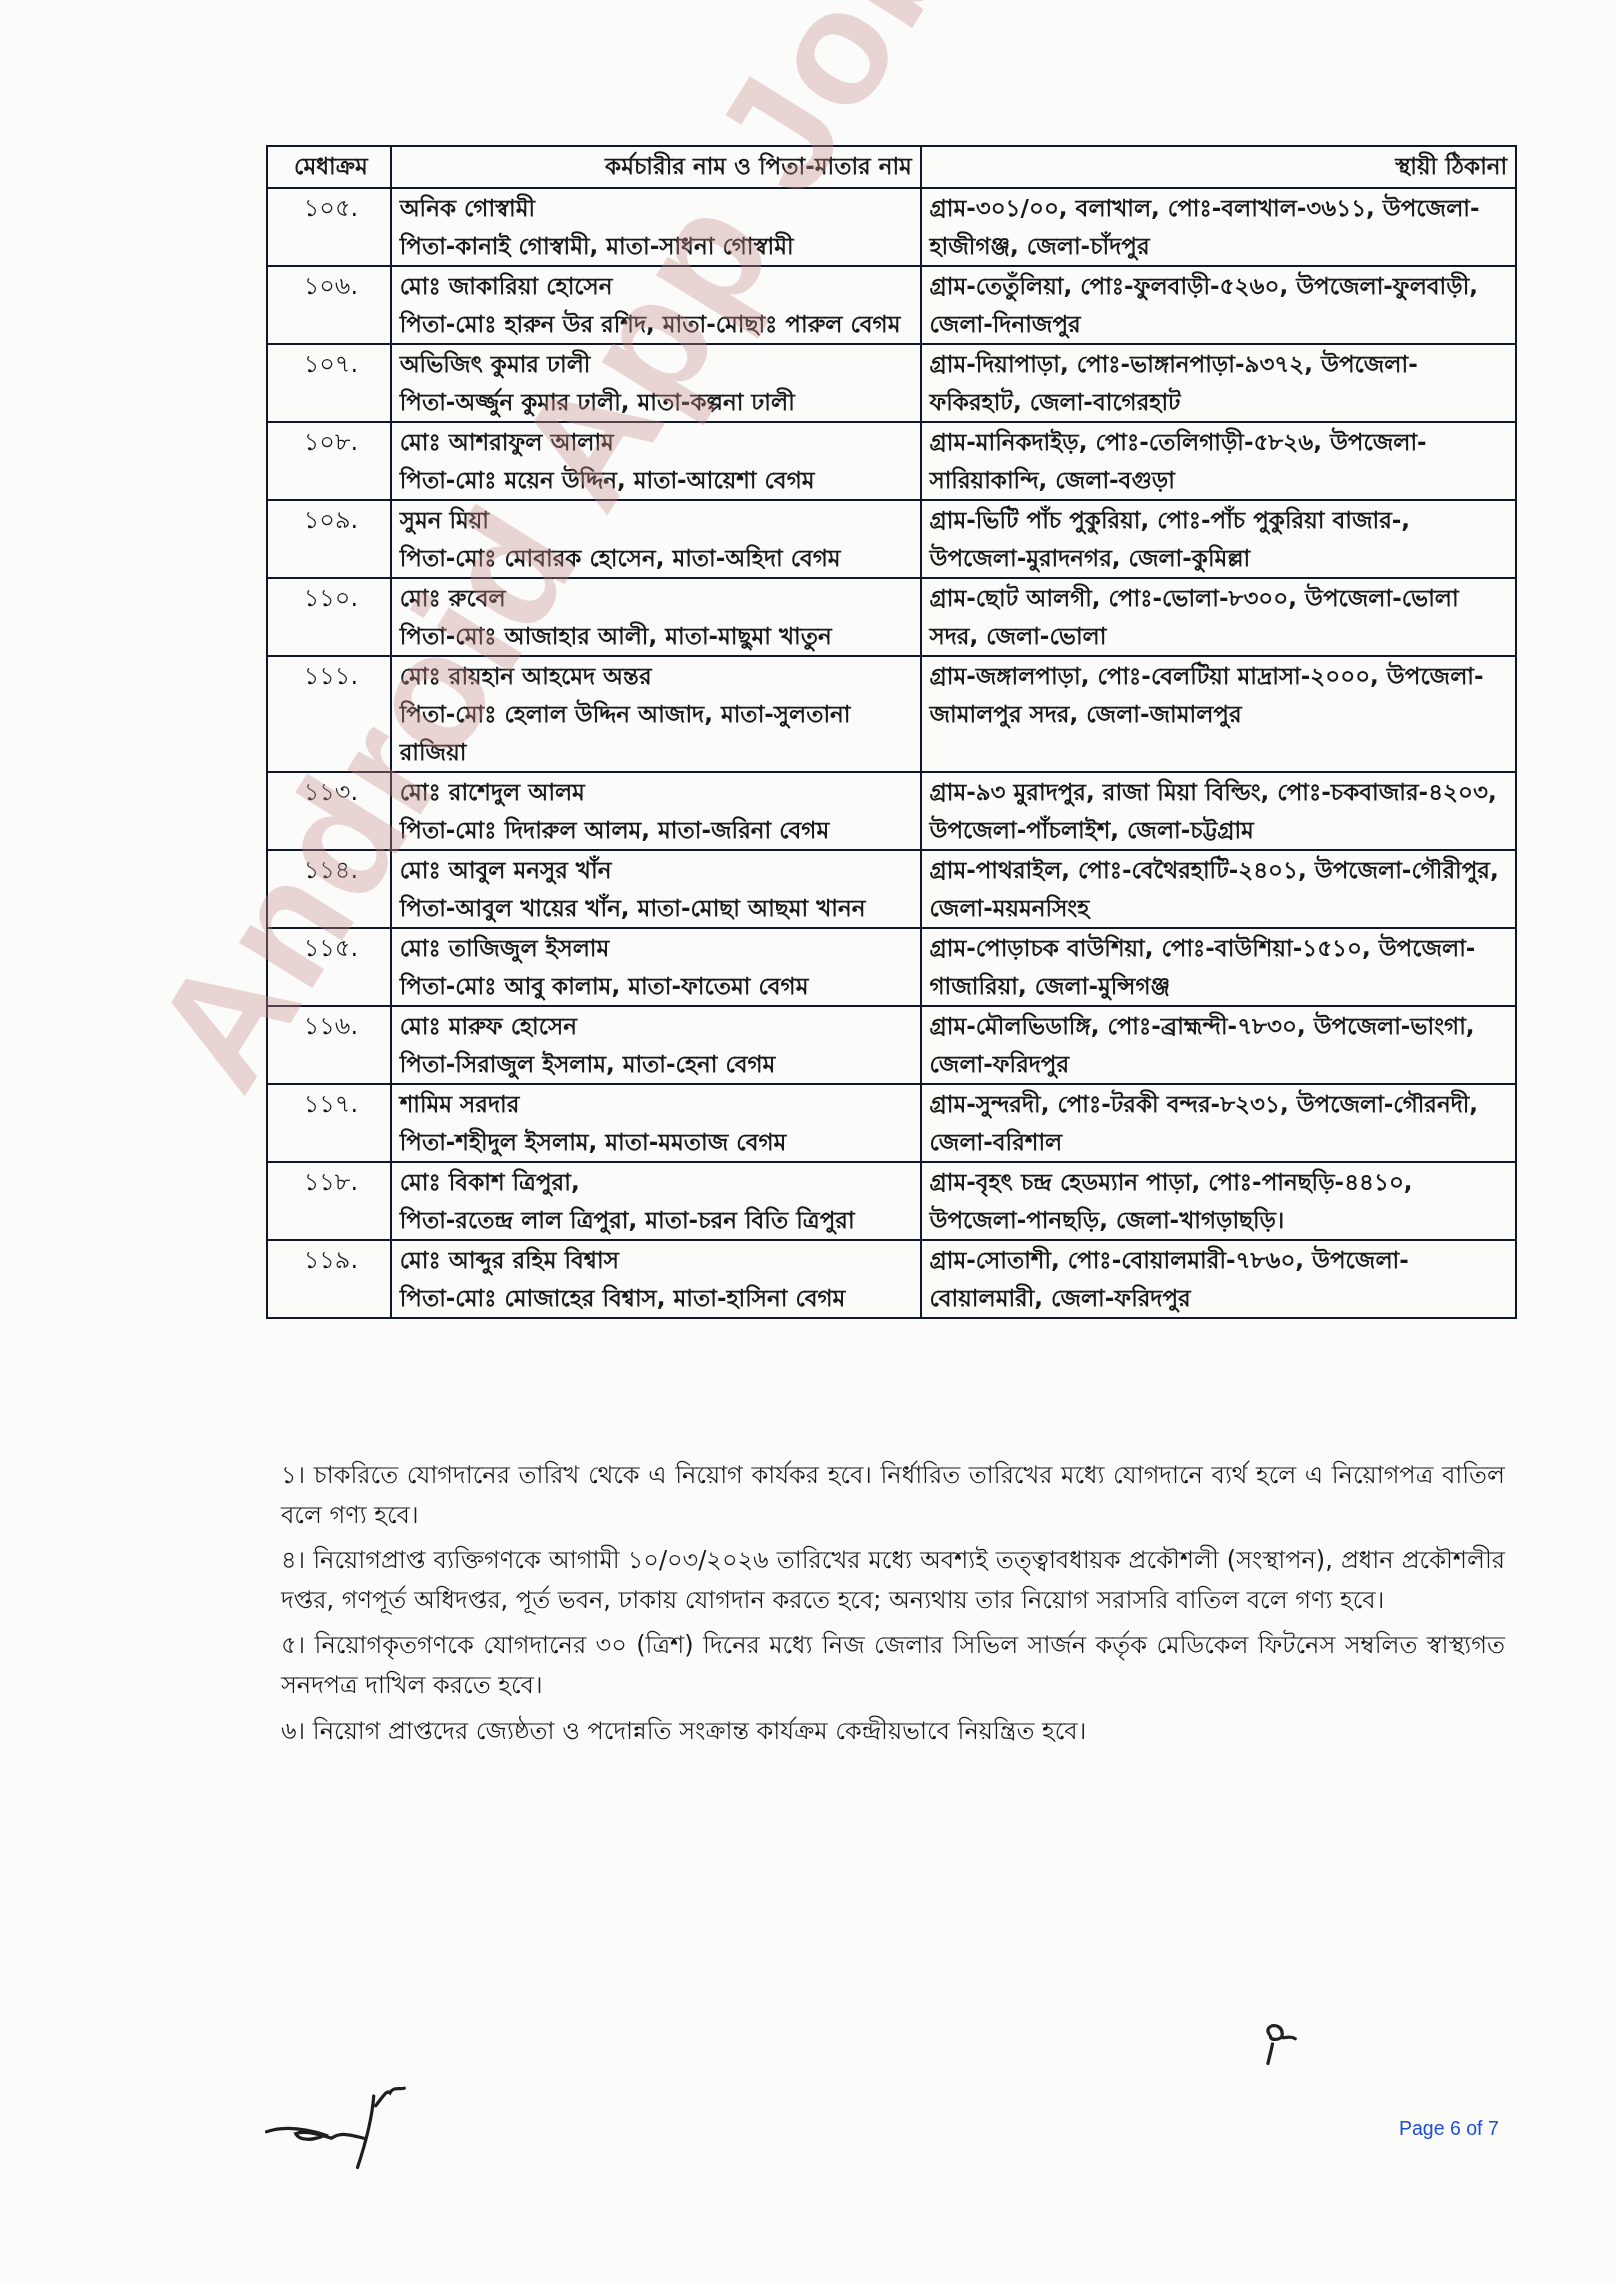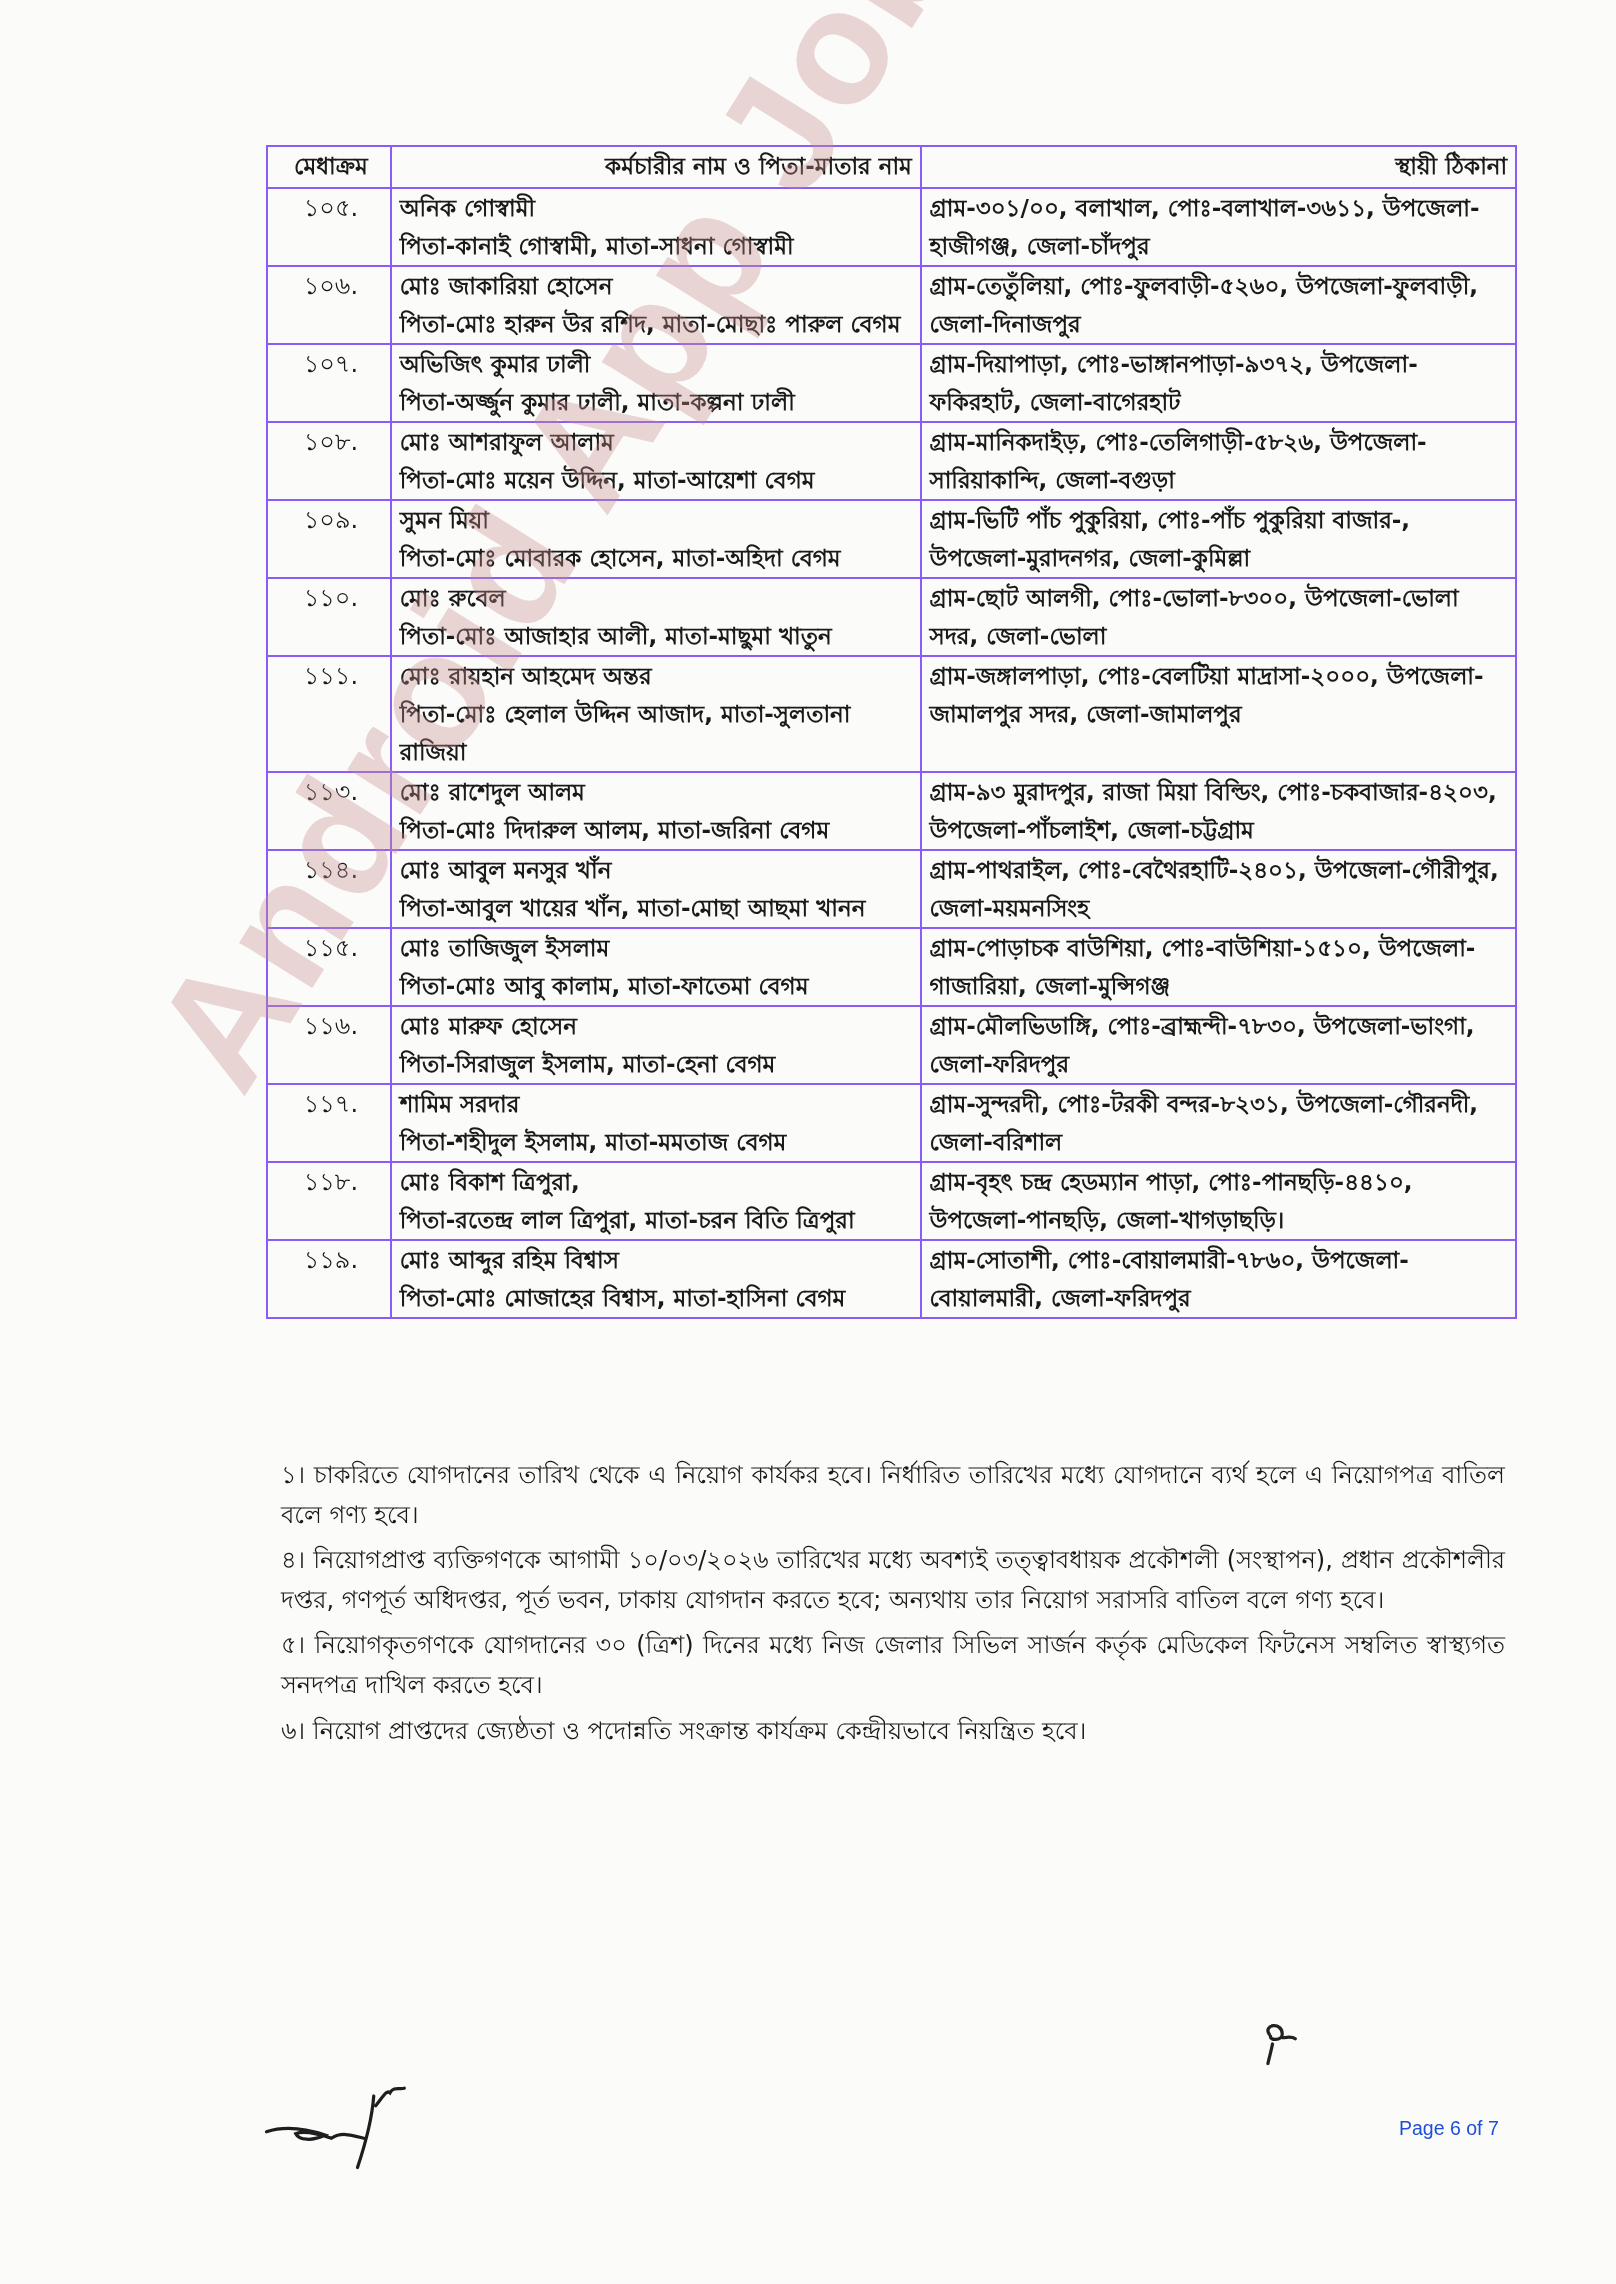--- a/index.html
+++ b/index.html
@@ -17,21 +17,21 @@
     transform: rotate(-58deg); transform-origin: left center;
     font-family: "Liberation Sans", sans-serif; font-weight: bold;
     font-size: 163px; color: rgba(200,140,140,0.35); white-space: nowrap;
     pointer-events: none; letter-spacing: 2.6px; z-index: 5;
   }
   table.roster {
     position: absolute; left: 266px; top: 145px; width: 1251px;
     border-collapse: collapse; font-size: 23px; line-height: 38px;
   }
   table.roster th, table.roster td {
-    border: 2px solid #8b5cf6; vertical-align: top; padding: 0 7.8px;
+    border: 2px solid #0f172a; vertical-align: top; padding: 0 7.8px;
   }
   table.roster th { font-weight: bold; text-align: right; height: 40px; }
   .col-serial { width: 111px; text-align: center; padding-right: 3.9px !important; }
   .col-name { width: 521px; }
   .col-address { width: 586px; }
   .serial { font-size: 24px; }
   .cell-text { display: block; white-space: pre-wrap; font-weight: bold; }
   .conditions {
     position: absolute; left: 281px; top: 1455px; width: 1224px;
     font-size: 24px; line-height: 40px; text-align: justify;

